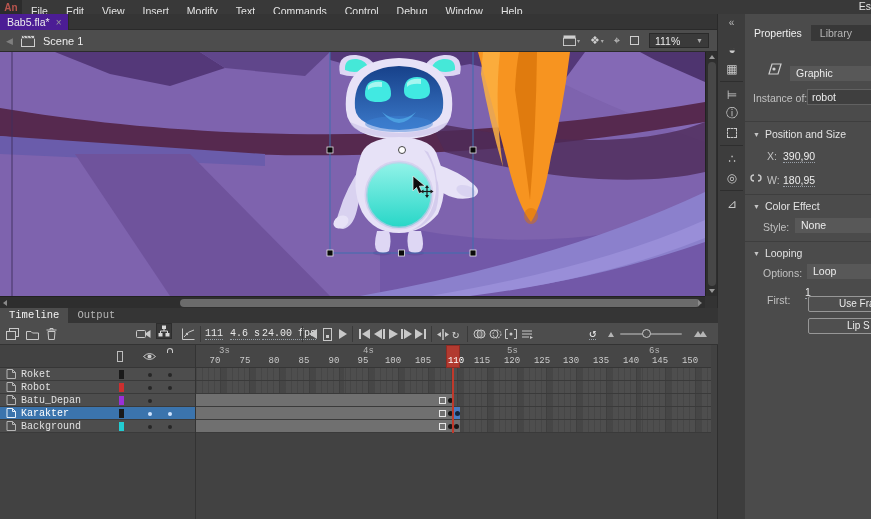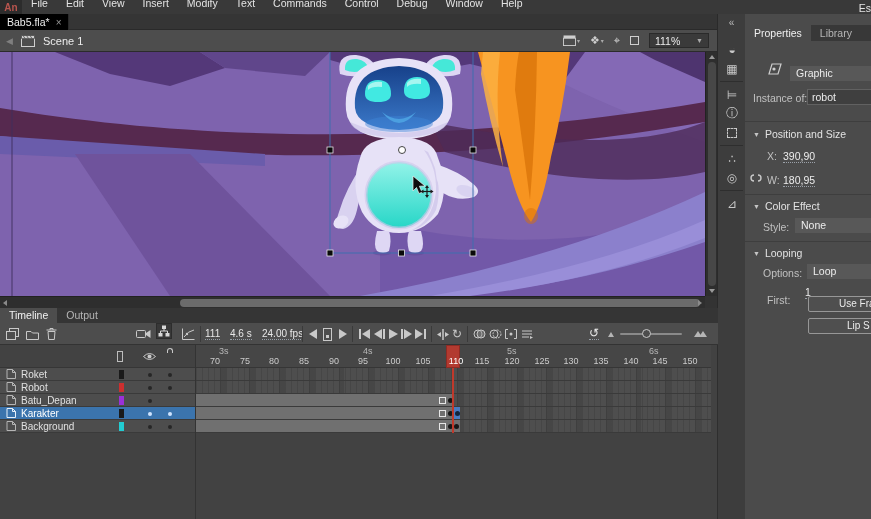--- a/index.html
+++ b/index.html
@@ -5,28 +5,28 @@
   * { margin:0; padding:0; box-sizing:border-box; }
   html,body { background:#222; }
   #app {
     position:relative; width:871px; height:519px; overflow:hidden;
     font-family:"Liberation Sans", sans-serif; color:#ddd; background:#424242;
     -webkit-font-smoothing:antialiased;
   }
   .abs { position:absolute; }
 
   
-  #menubar { left:0; top:0; width:871px; height:14px; background:#393939; display:flex; align-items:flex-end; font-size:10.5px; color:#e3e3e3; }
+  #menubar { left:0; top:0; width:871px; height:14px; background:#393939; display:flex; align-items:flex-start; font-size:10.5px; color:#e3e3e3; }
   #anlogo { width:22px; height:14px; background:#2c2c2c; color:#b9554e; font-weight:bold; font-size:10px; display:flex; align-items:center; justify-content:center; }
   .menu-item { padding:4px 9px; line-height:14px; cursor:default; }
   #workspace { margin-left:auto; padding-right:0; color:#e3e3e3; }
 
   
   #tabbar { left:0; top:14px; width:871px; height:16px; background:#353535; display:flex; border-bottom:1px solid #2a2a2a; }
-  #doctab { background:#000000; padding:0 7px; height:16px; display:flex; align-items:center; gap:6px; font-size:10.5px; color:#ececec; border-right:1px solid #2a2a2a; }
+  #doctab { background:#4c1d95; padding:0 7px; height:16px; display:flex; align-items:center; gap:6px; font-size:10.5px; color:#ececec; border-right:1px solid #2a2a2a; }
   #doctab .close { color:#9a9a9a; font-size:10px; }
 
   
   #scenebar { left:0; top:30px; width:717px; height:22px; background:#4d4d4d; border-bottom:1px solid #2b2b2b; display:flex; align-items:center; font-size:11px; }
   .sb-left { display:flex; align-items:center; gap:8px; padding-left:6px; }
   #back-arrow { color:#7f7f7f; font-size:9px; }
   .sb-right { margin-left:auto; display:flex; align-items:center; gap:10px; padding-right:8px; }
   .ebar-ic { color:#cfcfcf; font-size:11px; display:flex; align-items:center; gap:1px; }
   .ebar-ic .dv { font-size:6px; color:#aaa; }
   #zoom-box { width:60px; height:15px; background:#3a3a3a; border:1px solid #2a2a2a; display:flex; align-items:center; justify-content:space-between; padding:0 5px; font-size:10.5px; color:#ececec; }
@@ -64,21 +64,21 @@
   .pvalue { color:#ececec; font-size:10.5px; }
   .hot { border-bottom:1px dotted #9aa0a8; cursor:pointer; }
   .pfield { background:#585858; color:#ececec; font-size:10.5px; height:15px; line-height:15px; padding:0 6px; }
   .pinput { background:#3f3f3f; border:1px solid #616161; color:#ececec; font-size:10.5px; height:16px; line-height:14px; padding:0 4px; }
   .sect-head { display:flex; align-items:center; gap:5px; color:#e2e2e2; font-size:10.5px; }
   .tri { font-size:7px; color:#c5c5c5; }
   .pdivider { position:absolute; left:0; width:126px; height:1px; background:#3e3e3e; }
   .pbtn { position:absolute; left:63px; width:90px; height:16px; border:1px solid #979797; border-radius:2px; background:#4f4f4f; color:#ececec; font-size:10px; line-height:14px; overflow:hidden; white-space:nowrap; }
 
   
-  #timeline { left:0; top:308px; width:718px; height:211px; background:#424242; border-right:1px solid #2e2e2e; }
+  #timeline { left:0; top:308px; width:718px; height:211px; background:#424242; border-right:1px solid #2e2e2e;font-family:Liberation Mono, monospace; }
   #tl-tabs { position:absolute; left:0; top:0; width:718px; height:15px; background:#353535; display:flex; font-size:10.5px; }
   .tltab { padding:0 9px; line-height:15px; color:#b5b5b5; }
   .tltab.active { background:#4d4d4d; color:#f2f2f2; }
   #tl-toolbar { position:absolute; left:0; top:15px; width:718px; height:22px; background:#4d4d4d; border-bottom:1px solid #333; }
   .tb { position:absolute; top:0; height:22px; display:flex; align-items:center; color:#c9c9c9; }
   .tb-sep { position:absolute; top:3px; width:1px; height:16px; background:#3a3a3a; }
   .hotnum { color:#e8e8e8; font-size:10px; border-bottom:1px dotted #98a0a8; }
   .tbox { width:16px; height:16px; background:#383838; border:1px solid #2d2d2d; display:flex; align-items:center; justify-content:center; }
   .slider-track { width:62px; height:2px; background:#8a8a8a; border-radius:1px; position:relative; }
   .slider-knob { position:absolute; left:22px; top:-4px; width:9px; height:9px; border:1.5px solid #c9c9c9; border-radius:50%; background:#4d4d4d; }

